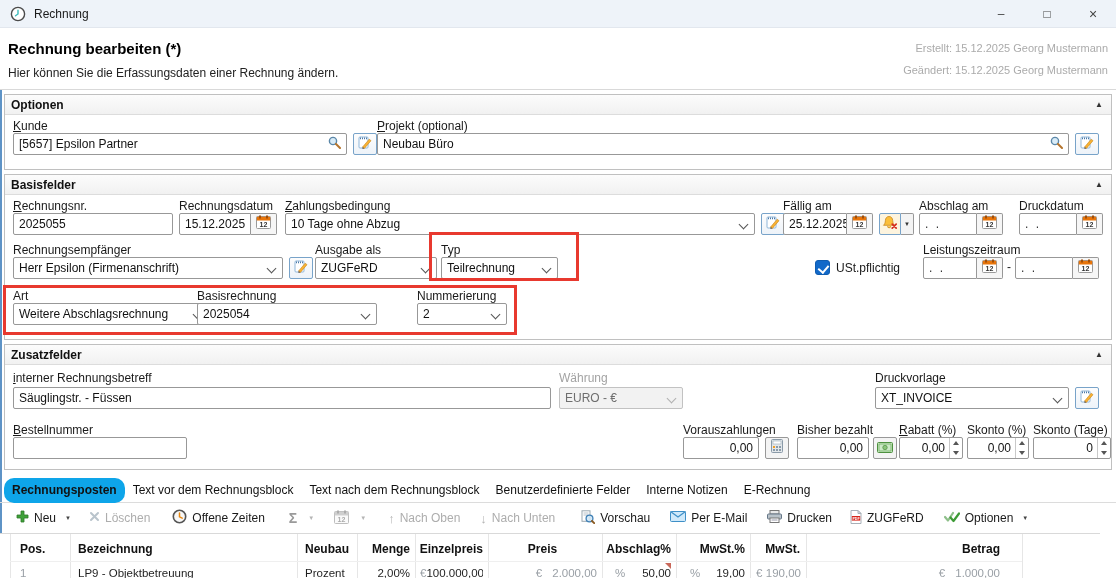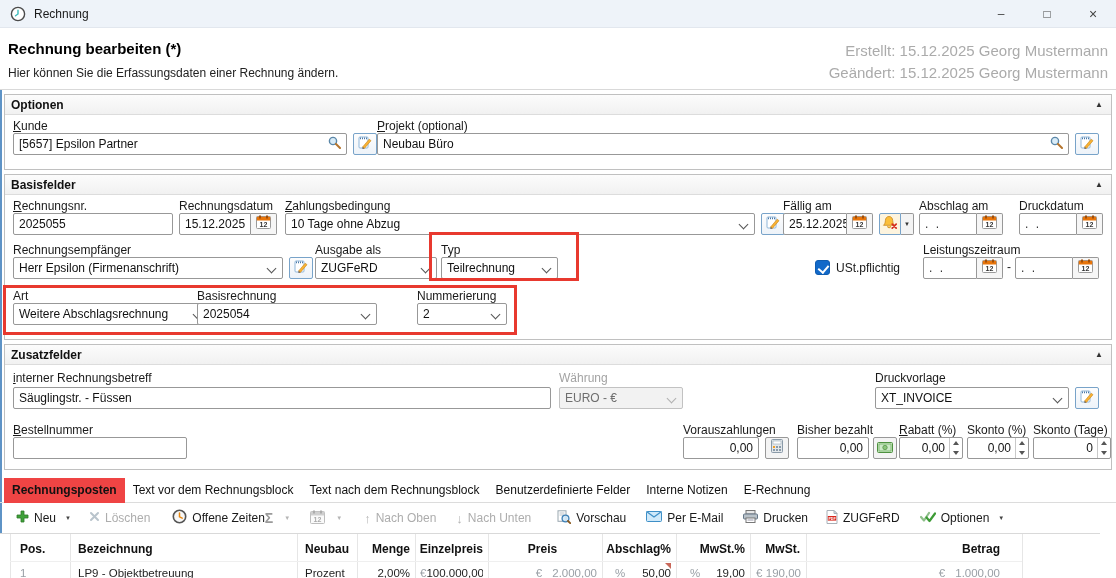--- a/index.html
+++ b/index.html
@@ -12,21 +12,21 @@
   .titlebar { position:absolute; left:0; top:0; width:1116px; height:28px; background:#eef3f9; border-bottom:1px solid #e2e7ee; display:flex; align-items:center; }
   .titlebar .app-ico { margin-left:10px; width:16px; height:16px; display:flex; align-items:center; }
   .titlebar .ttl { margin-left:8px; font-size:12px; color:#1a1a1a; }
   .winbtns { position:absolute; right:0; top:0; height:28px; display:flex; }
   .winbtn { width:46px; height:28px; display:flex; align-items:center; justify-content:center; font-size:12px; color:#444; }
 
   
   .pagehead { position:absolute; left:0; top:28px; width:1116px; height:62px; border-bottom:1px solid #d9d9d9; background:#fff; }
   .pagehead h1 { position:absolute; left:8px; top:12px; font-size:15px; font-weight:bold; color:#000; }
   .pagehead .sub { position:absolute; left:8px; top:38px; font-size:12px; color:#222; }
-  .meta { position:absolute; right:8px; font-size:15px; color:#ababab; }
+  .meta { position:absolute; right:8px; font-size:11px; color:#ababab; }
 
   
   .grp { position:absolute; left:4px; width:1108px; border:1px solid #c0c0c0; background:#fff; }
   .grp-h { height:20px; line-height:20px; padding-left:6px; font-size:12px; font-weight:bold; color:#111;
            background:linear-gradient(#fcfcfc,#f1f1f1); border-bottom:1px solid #dcdcdc; }
   .grp .collapse { position:absolute; right:8px; top:5px; font-size:8px; color:#333; line-height:10px; }
 
   .lbl { position:absolute; font-size:12px; color:#1a1a1a; white-space:nowrap; }
   .lbl.dim { color:#a3a3a3; }
   .accel::first-letter { text-decoration:underline; }
@@ -62,21 +62,21 @@
   .cb { position:absolute; width:15px; height:15px; background:#1269c9; border:1px solid #0f5cb0; border-radius:3px; }
   .cb::after { content:""; position:absolute; left:3.5px; top:1.5px; width:5px; height:8px;
                border-right:2px solid #fff; border-bottom:2px solid #fff; transform:rotate(40deg); }
 
   
   .redbox { position:absolute; border:3px solid #e8392f; background:transparent; z-index:50; }
 
   
   .tabbar { position:absolute; left:0; top:478px; width:1116px; height:25px; display:flex; padding-left:4px; border-bottom:1px solid #dcdcdc; }
   .tab { height:25px; line-height:25px; padding:0 8px; font-size:12px; color:#111; white-space:nowrap; }
-  .tab.active { background:#ef4444; font-weight:bold; }
+  .tab.active { background:#0ea5e9; font-weight:bold;border-radius:10px; }
 
   
   .toolbar { position:absolute; left:0; top:503px; width:1100px; height:31px; border-bottom:1px solid #d9d9d9;
              display:flex; align-items:center; padding-left:16px; }
   .titem { display:flex; align-items:center; gap:5px; font-size:12px; color:#1a1a1a; white-space:nowrap; }
   .titem.off { color:#adadad; }
   .drop { font-size:6px; color:#444; margin-left:3px; }
   .drop.off { color:#b5b5b5; }
   .sigma { font-size:14px; font-weight:bold; color:#9a9a9a; }
   .arrowglyph { font-size:13px; color:#b3b3b3; }
@@ -403,21 +403,21 @@
           </svg></span>
       <span>Neu</span>
     </div>
     <span class="drop" style="margin-right:18px">▼</span>
     <div class="titem off" style="margin-right:22px">
       <span><svg width="11" height="11" viewBox="0 0 11 11">
             <path d="M2 2 L9 9 M9 2 L2 9" stroke="#b9c4cc" stroke-width="2" stroke-linecap="round"></path>
           </svg></span>
       <span>Löschen</span>
     </div>
-    <div class="titem" style="">
+    <div class="titem" style="margin-right:24px">
       <span><svg width="15" height="15" viewBox="0 0 15 15">
             <circle cx="7.5" cy="7.5" r="6.2" fill="#f7f7f7" stroke="#555" stroke-width="1.6"></circle>
             <path d="M7.5 4 L7.5 7.8 L10.2 9.2" stroke="#e8870f" stroke-width="1.5" fill="none" stroke-linecap="round"></path>
           </svg></span>
       <span>Offene Zeiten</span>
     </div>
     <div class="titem" style="margin-right:8px">
       <span class="sigma">Σ</span>
     </div>
     <span class="drop off" style="margin-right:20px">▼</span>

